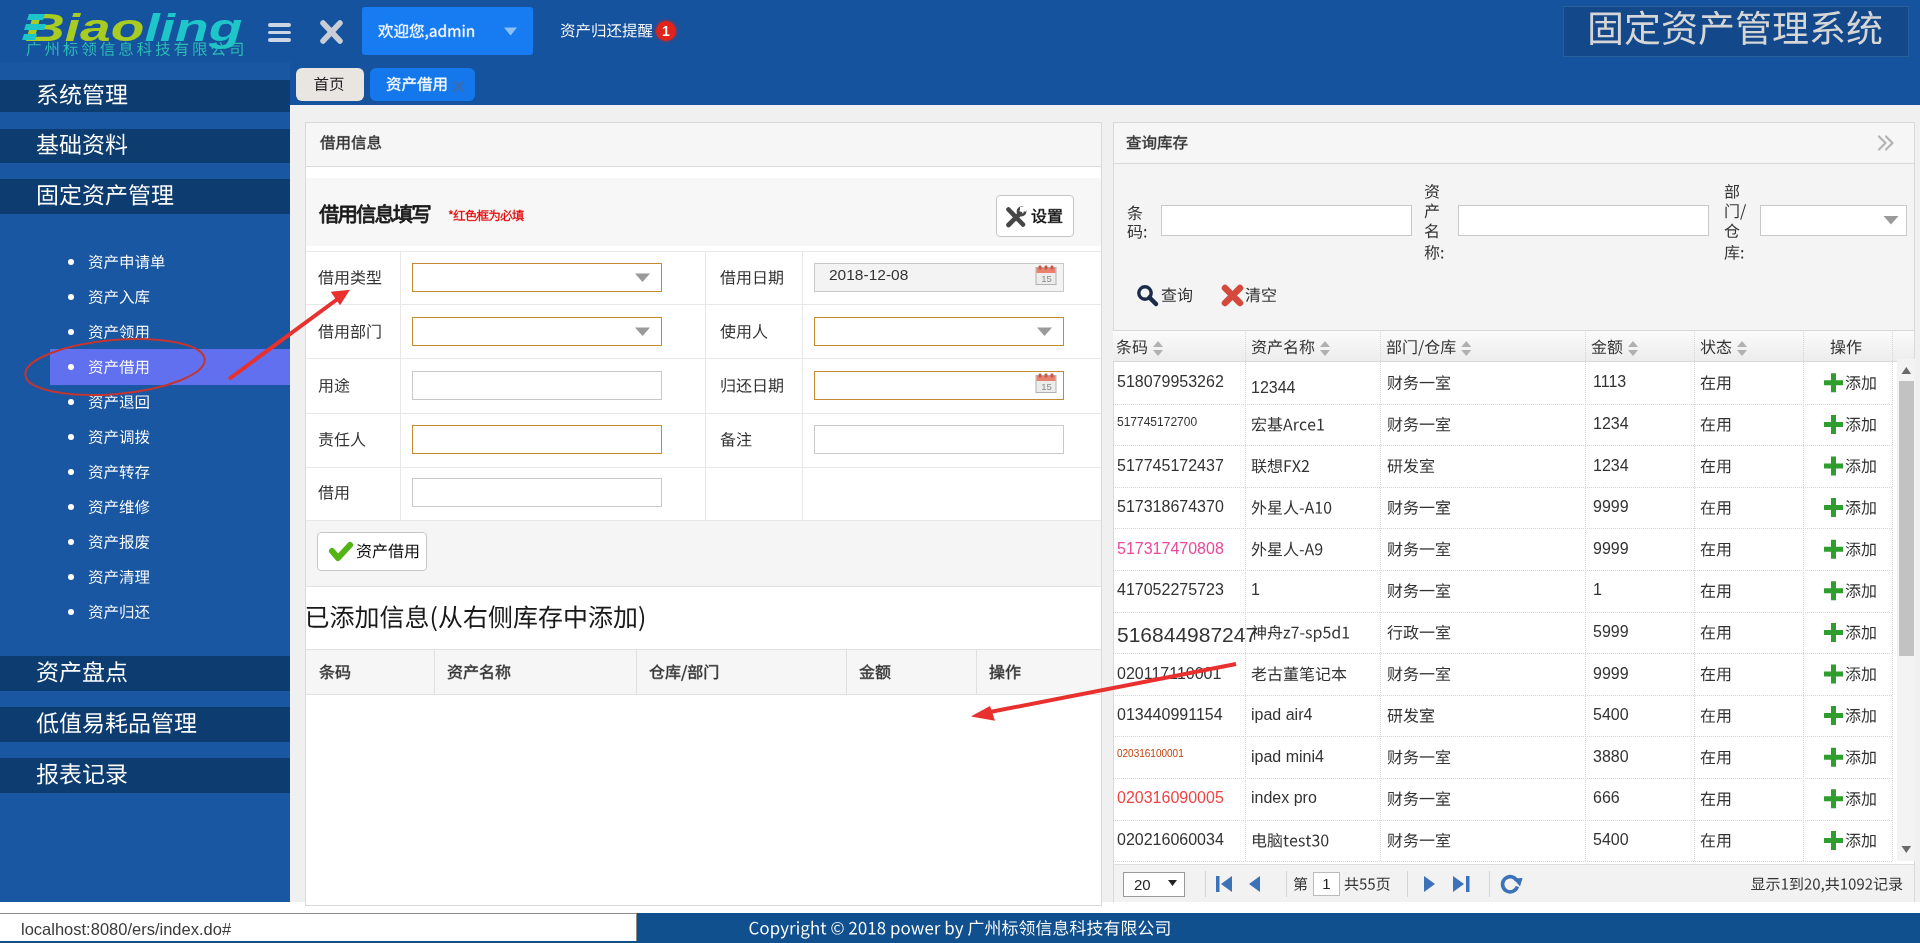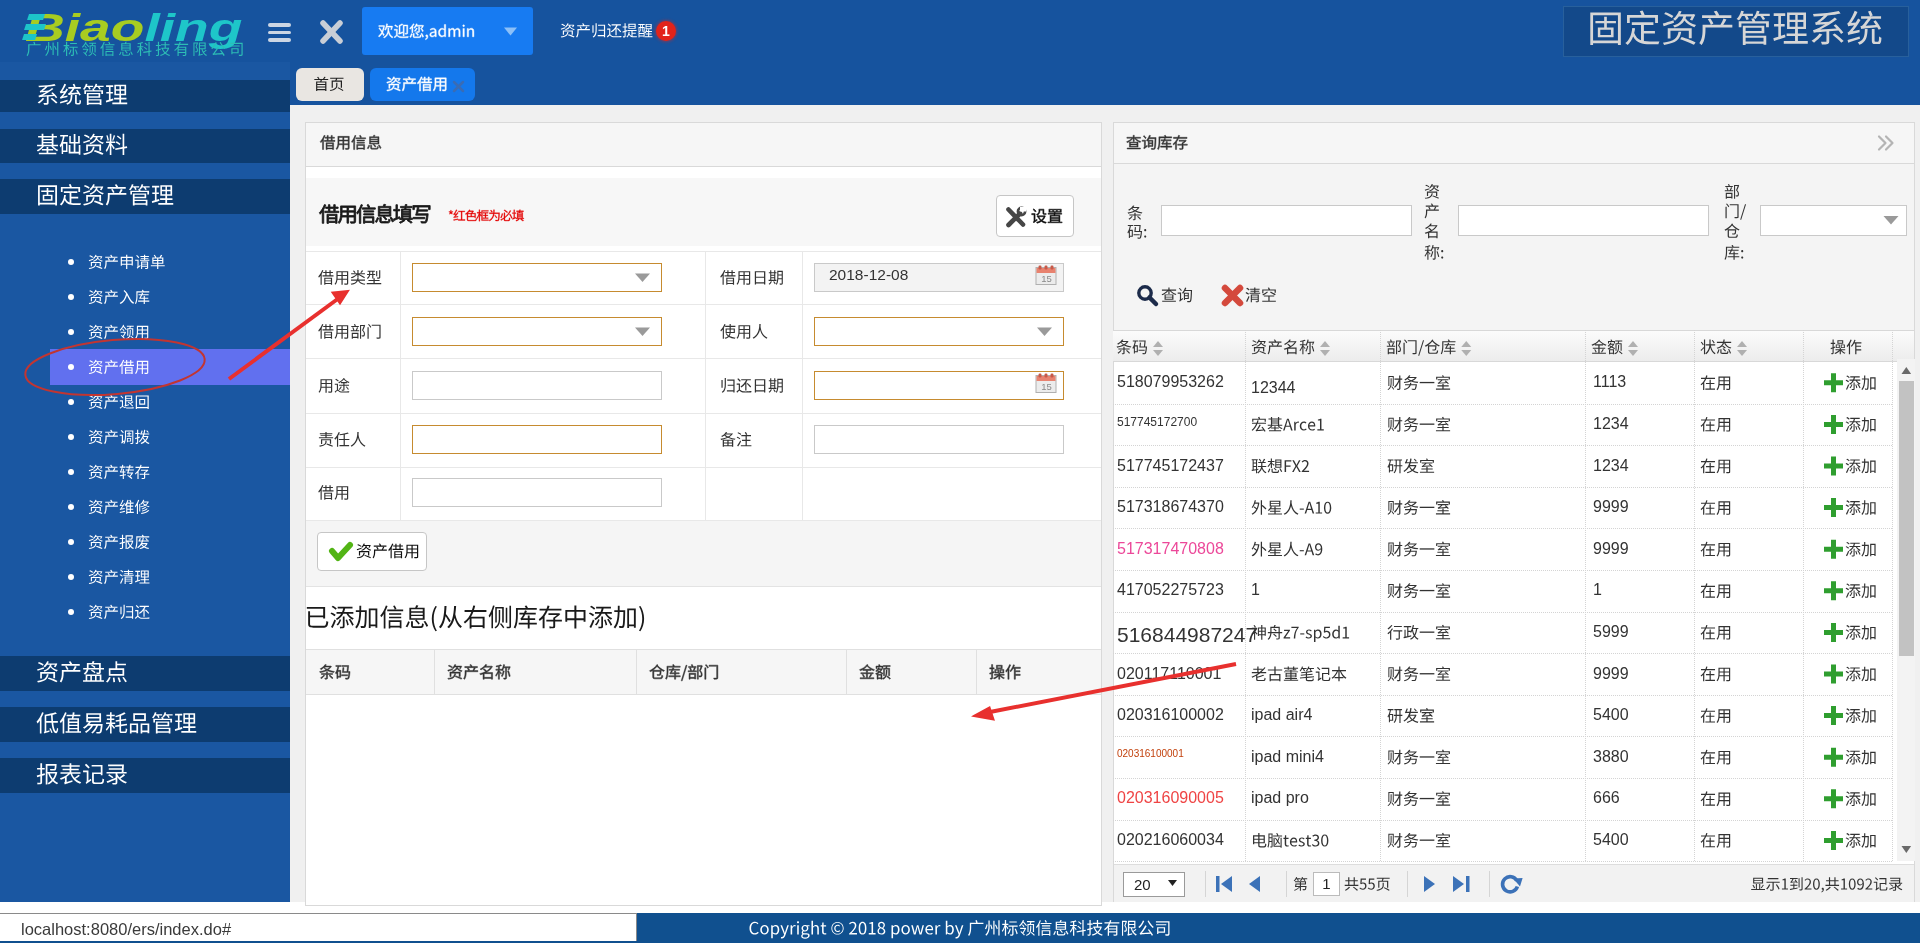--- a/index.html
+++ b/index.html
@@ -91,30 +91,30 @@
 <div class="abs" style="left:1117px;top:581.3px;font-size:16px;color:#333">417052275723</div>
 <div class="abs" style="left:1251px;top:581.3px;font-size:16px;color:#333">1</div>
 <div class="abs" style="left:1593px;top:581.3px;font-size:16px;color:#333">1</div>
 <div class="abs" style="left:1113px;top:652.2px;width:779px;height:1px;border-bottom:1px dotted #d4d4d4"></div>
 <div class="abs" style="left:1117px;top:622.9px;font-size:21px;color:#333">516844987247</div>
 <div class="abs" style="left:1593px;top:622.9px;font-size:16px;color:#333">5999</div>
 <div class="abs" style="left:1113px;top:693.8px;width:779px;height:1px;border-bottom:1px dotted #d4d4d4"></div>
 <div class="abs" style="left:1117px;top:664.5px;font-size:16px;color:#333">020117110001</div>
 <div class="abs" style="left:1593px;top:664.5px;font-size:16px;color:#333">9999</div>
 <div class="abs" style="left:1113px;top:735.4px;width:779px;height:1px;border-bottom:1px dotted #d4d4d4"></div>
-<div class="abs" style="left:1117px;top:706.1px;font-size:16px;color:#333">020316100002</div>
+<div class="abs" style="left:1117px;top:706.1px;font-size:16px;color:#333">013440991154</div>
 <div class="abs" style="left:1251px;top:706.1px;font-size:16px;color:#333">ipad air4</div>
 <div class="abs" style="left:1593px;top:706.1px;font-size:16px;color:#333">5400</div>
 <div class="abs" style="left:1113px;top:777px;width:779px;height:1px;border-bottom:1px dotted #d4d4d4"></div>
 <div class="abs" style="left:1117px;top:747.7px;font-size:10px;color:#c2410c">020316100001</div>
 <div class="abs" style="left:1251px;top:747.7px;font-size:16px;color:#333">ipad mini4</div>
 <div class="abs" style="left:1593px;top:747.7px;font-size:16px;color:#333">3880</div>
 <div class="abs" style="left:1113px;top:818.6px;width:779px;height:1px;border-bottom:1px dotted #d4d4d4"></div>
 <div class="abs" style="left:1117px;top:789.3px;font-size:16px;color:#ef4444">020316090005</div>
-<div class="abs" style="left:1251px;top:789.3px;font-size:16px;color:#333">ipad pro</div>
+<div class="abs" style="left:1251px;top:789.3px;font-size:16px;color:#333">index pro</div>
 <div class="abs" style="left:1593px;top:789.3px;font-size:16px;color:#333">666</div>
 <div class="abs" style="left:1113px;top:860.2px;width:779px;height:1px;border-bottom:1px dotted #d4d4d4"></div>
 <div class="abs" style="left:1117px;top:830.9px;font-size:16px;color:#333">020216060034</div>
 <div class="abs" style="left:1593px;top:830.9px;font-size:16px;color:#333">5400</div>
 <div class="abs" style="left:1245px;top:330px;width:1px;height:531px;border-left:1px dotted #d4d4d4"></div>
 <div class="abs" style="left:1380px;top:330px;width:1px;height:531px;border-left:1px dotted #d4d4d4"></div>
 <div class="abs" style="left:1585px;top:330px;width:1px;height:531px;border-left:1px dotted #d4d4d4"></div>
 <div class="abs" style="left:1694px;top:330px;width:1px;height:531px;border-left:1px dotted #d4d4d4"></div>
 <div class="abs" style="left:1803px;top:330px;width:1px;height:531px;border-left:1px dotted #d4d4d4"></div>
 <div class="abs" style="left:1892px;top:330px;width:1px;height:531px;border-left:1px dotted #d4d4d4"></div>

